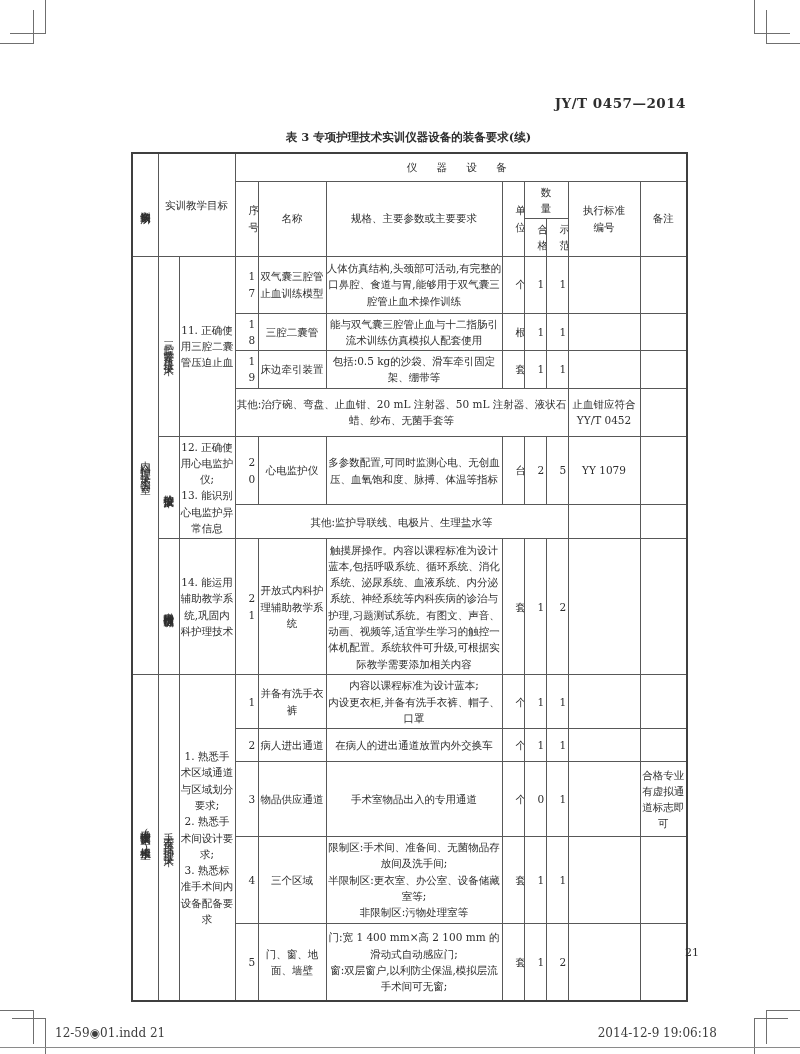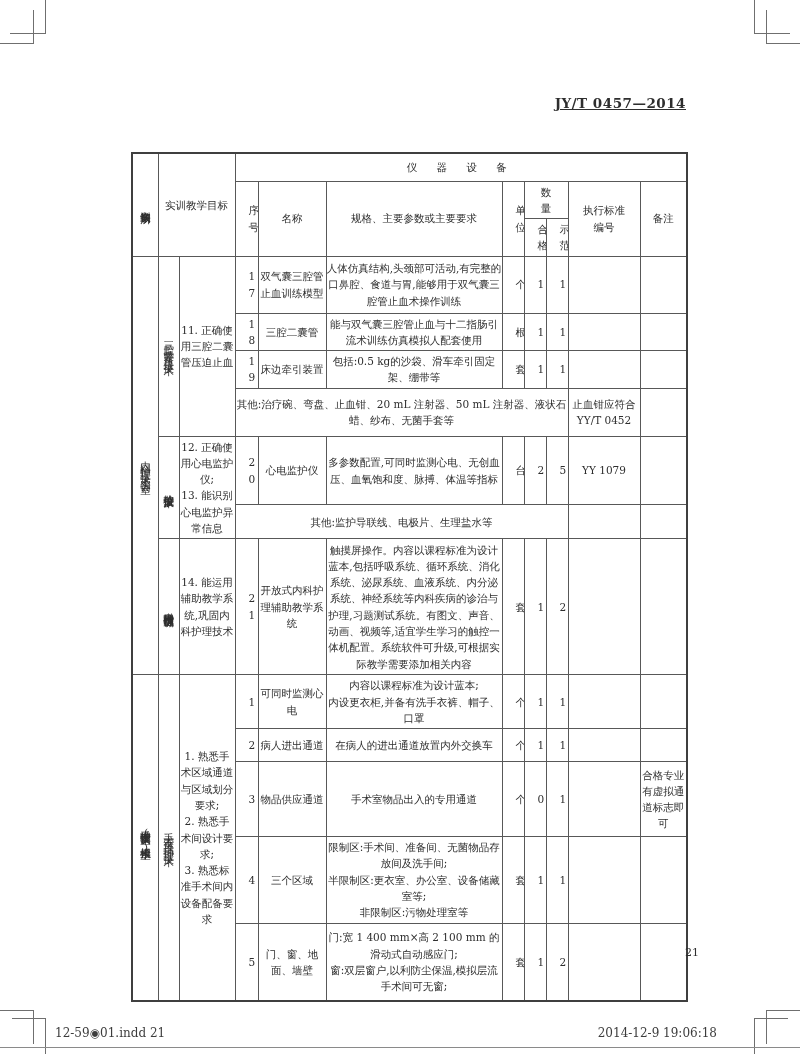--- a/index.html
+++ b/index.html
@@ -10,21 +10,21 @@
   .cm-tl-a{left:10px;top:0;width:35px;height:33px;border-right-width:1px;border-bottom-width:1px;}
   .cm-tl-b{left:0;top:10px;width:33px;height:33px;border-right-width:1px;border-bottom-width:1px;}
   .cm-tr-a{right:10px;top:0;width:35px;height:33px;border-left-width:1px;border-bottom-width:1px;}
   .cm-tr-b{right:0;top:10px;width:33px;height:33px;border-left-width:1px;border-bottom-width:1px;}
   .cm-bl-a{left:0;top:1010px;width:33px;height:33px;border-top-width:1px;border-right-width:1px;}
   .cm-bl-b{left:12px;top:1018px;width:33px;height:36px;border-top-width:1px;border-right-width:1px;}
   .cm-br-a{right:0;top:1010px;width:33px;height:33px;border-top-width:1px;border-left-width:1px;}
   .cm-br-b{right:12px;top:1018px;width:33px;height:36px;border-top-width:1px;border-left-width:1px;}
   
   .std-code{position:absolute;top:95px;left:131px;width:555px;text-align:right;
-            font-weight:bold;font-size:13.5px;letter-spacing:.5px;text-decoration:underline;}
+            font-weight:bold;font-size:13.5px;letter-spacing:.5px;}
   .caption{position:absolute;top:130px;left:131px;width:555px;text-align:center;
            font-weight:bold;font-size:11.5px;}
   
   table.req{position:absolute;top:152px;left:131px;width:555px;border-collapse:collapse;
             table-layout:fixed;border:2px solid #3f3f3f;}
   .req th,.req td{border:1px solid #585858;font-weight:normal;font-size:10.5px;
                   line-height:1.55;padding:2px 4px;vertical-align:middle;text-align:center;
                   overflow:hidden;word-break:break-all;}
   .req th{padding:2px 2px;}
   .nar{padding:2px 13px !important;}
@@ -49,20 +49,21 @@
   <div class="cm cm-tl-a"></div>
   <div class="cm cm-tl-b"></div>
   <div class="cm cm-tr-a"></div>
   <div class="cm cm-tr-b"></div>
   <div class="cm cm-bl-a"></div>
   <div class="cm cm-bl-b"></div>
   <div class="cm cm-br-a"></div>
   <div class="cm cm-br-b"></div>
 
   <div class="std-code">JY/T 0457—2014</div>
+  <div class="caption">表 3   专项护理技术实训仪器设备的装备要求(续)</div>
 
   <table class="req">
     <colgroup>
       <col style="width:26px">
         <col style="width:21px">
         <col style="width:56px">
       <col style="width:23px">
         <col style="width:68px">
         <col style="width:176px">
       <col style="width:22px">
@@ -176,21 +177,21 @@
       <td rowspan="5">
             <div class="vtxt tight">手术护理技术实训室(模拟手术室)</div>
           </td>
       <td rowspan="5">
             <div class="vtxt">手术室环境护理技术</div>
           </td>
       <td rowspan="5" class="lft pre">1. 熟悉手术区域通道与区域划分要求;
 2. 熟悉手术间设计要求;
 3. 熟悉标准手术间内设备配备要求</td>
       <td class="nar">1</td>
-      <td class="lft">可同时监测心电</td>
+      <td class="lft">并备有洗手衣裤</td>
       <td class="lft pre">内容以课程标准为设计蓝本;
 内设更衣柜,并备有洗手衣裤、帽子、口罩</td>
       <td class="nar">个</td>
       <td class="nar">1</td>
       <td class="nar">1</td>
       <td></td>
       <td></td>
     </tr>
     <tr style="height:33px">
       <td class="nar">2</td>

